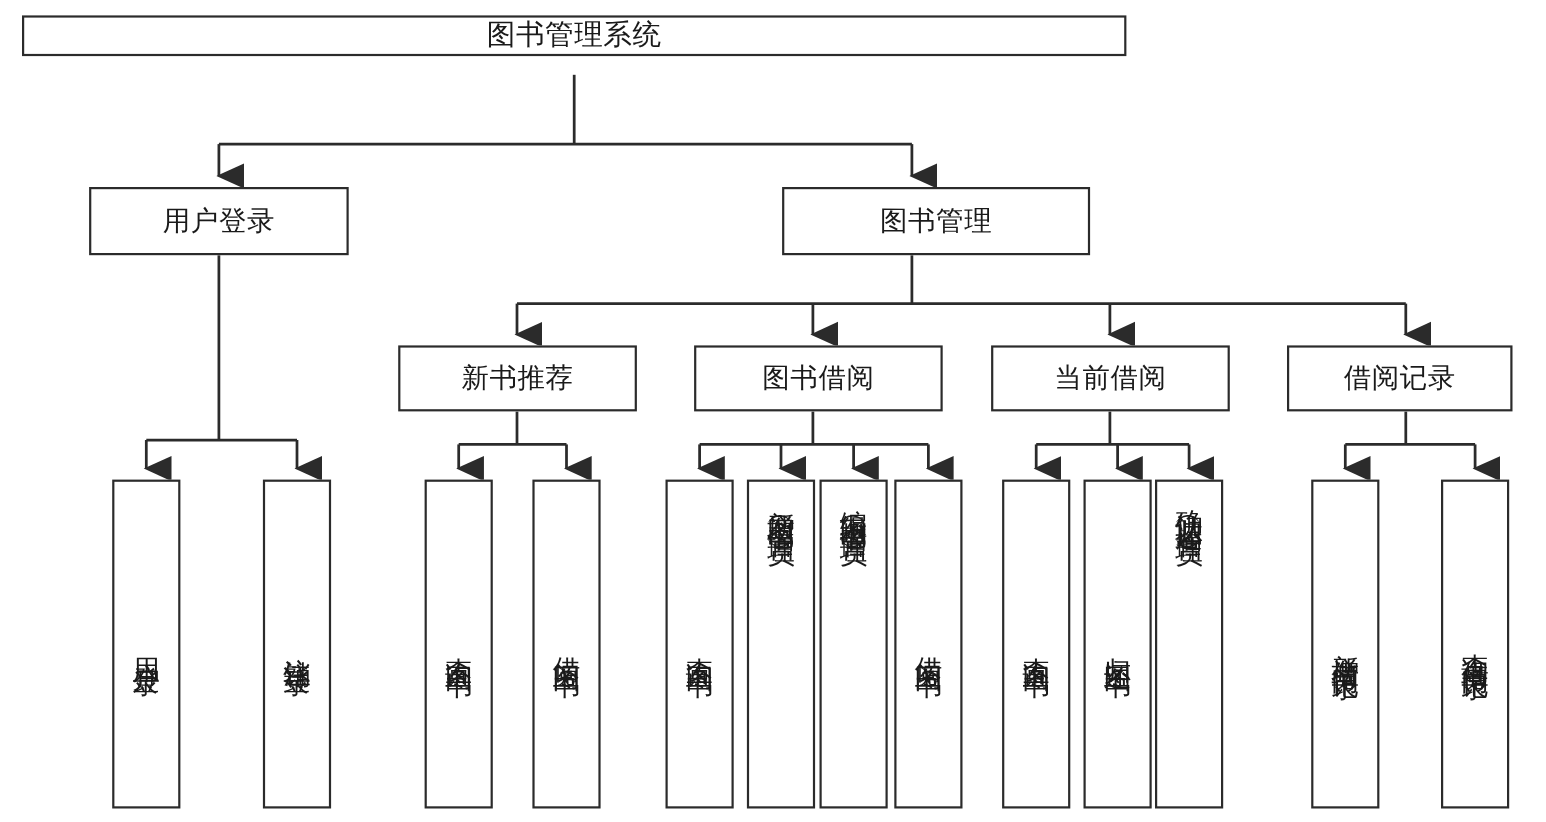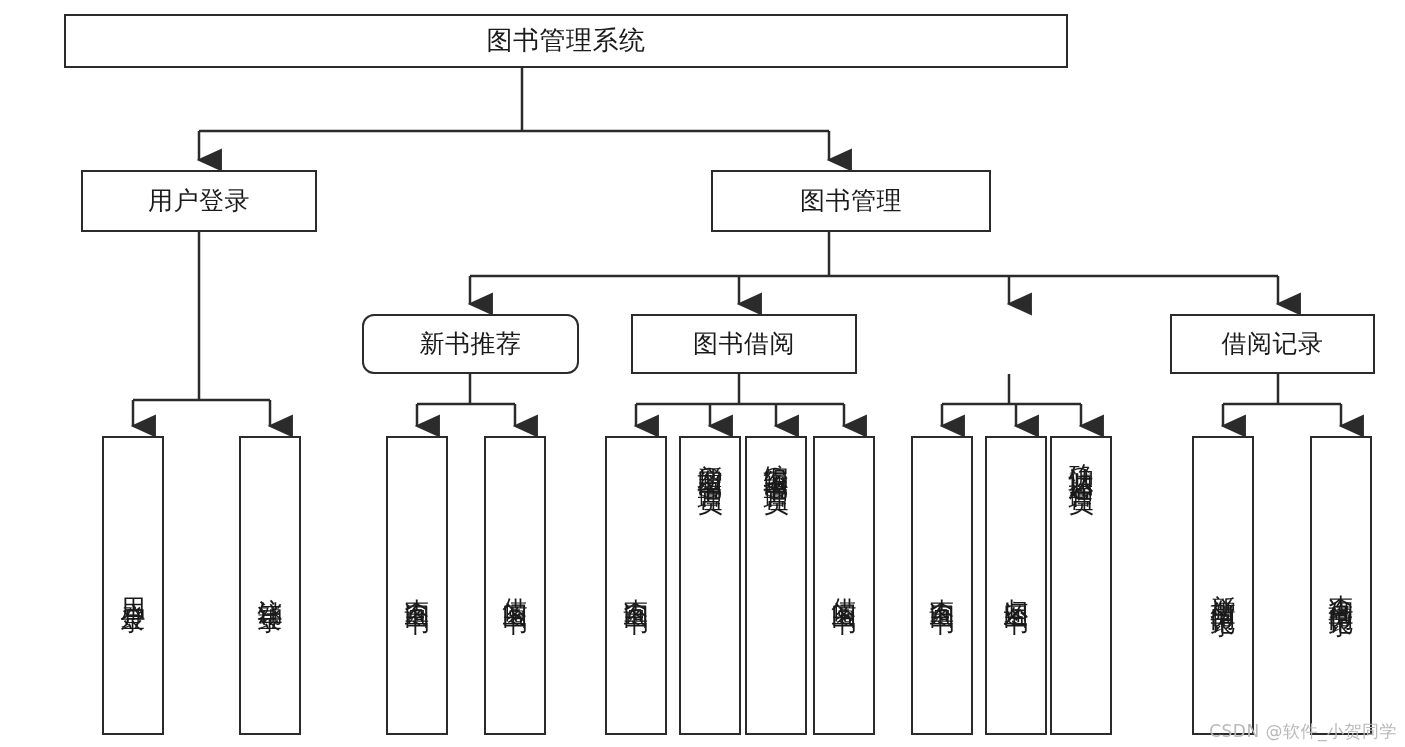--- a/index.html
+++ b/index.html
@@ -125,37 +125,40 @@
       <path d="M 1016 404 L 1016 426" marker-end="url(#arrow)"></path>
       <path d="M 1081 404 L 1081 426" marker-end="url(#arrow)"></path>
 
       <path d="M 1278 374 L 1278 404"></path>
       <path d="M 1223 404 L 1341 404"></path>
       <path d="M 1223 404 L 1223 426" marker-end="url(#arrow)"></path>
       <path d="M 1341 404 L 1341 426" marker-end="url(#arrow)"></path>
     </g>
   </svg>
 
-  <div class="node h root" style="left:20px; top:14px; width:1004px; height:54px;margin-left:44px;">
+  <div class="node h root" style="left:20px; top:14px; width:1004px; height:37px;">
     <span class="label">图书管理系统</span>
   </div>
 
   <div class="node h" style="left:81px; top:170px; width:236px; height:62px;">
     <span class="label">用户登录</span>
   </div>
   <div class="node h" style="left:711px; top:170px; width:280px; height:62px;">
     <span class="label">图书管理</span>
   </div>
 
-  <div class="node h" style="left:362px; top:314px; width:217px; height:60px;border-radius:12px;">
+  <div class="node h" style="left:362px; top:314px; width:217px; height:60px;">
     <span class="label">新书推荐</span>
   </div>
   <div class="node h" style="left:631px; top:314px; width:226px; height:60px;">
     <span class="label">图书借阅</span>
   </div>
+  <div class="node h" style="left:901px; top:314px; width:217px; height:60px;">
+    <span class="label">当前借阅</span>
+  </div>
   <div class="node h" style="left:1170px; top:314px; width:205px; height:60px;">
     <span class="label">借阅记录</span>
   </div>
 
   <div class="node v mid" style="left:102px; top:436px; width:62px; height:299px;">
     <span class="label">用户登录</span>
   </div>
   <div class="node v mid" style="left:239px; top:436px; width:62px; height:299px;">
     <span class="label">注销登录</span>
   </div>
@@ -186,15 +189,14 @@
   <div class="node v" style="left:1050px; top:436px; width:62px; height:299px;">
     <span class="label">确认归还（管理员）</span>
   </div>
   <div class="node v mid" style="left:1192px; top:436px; width:62px; height:299px;">
     <span class="label">新增借阅记录</span>
   </div>
   <div class="node v mid" style="left:1310px; top:436px; width:62px; height:299px;">
     <span class="label">查询借阅记录</span>
   </div>
 
-  <div class="watermark">CSDN @软件_小贺同学</div>
 
 </div>
 
 </body></html>

